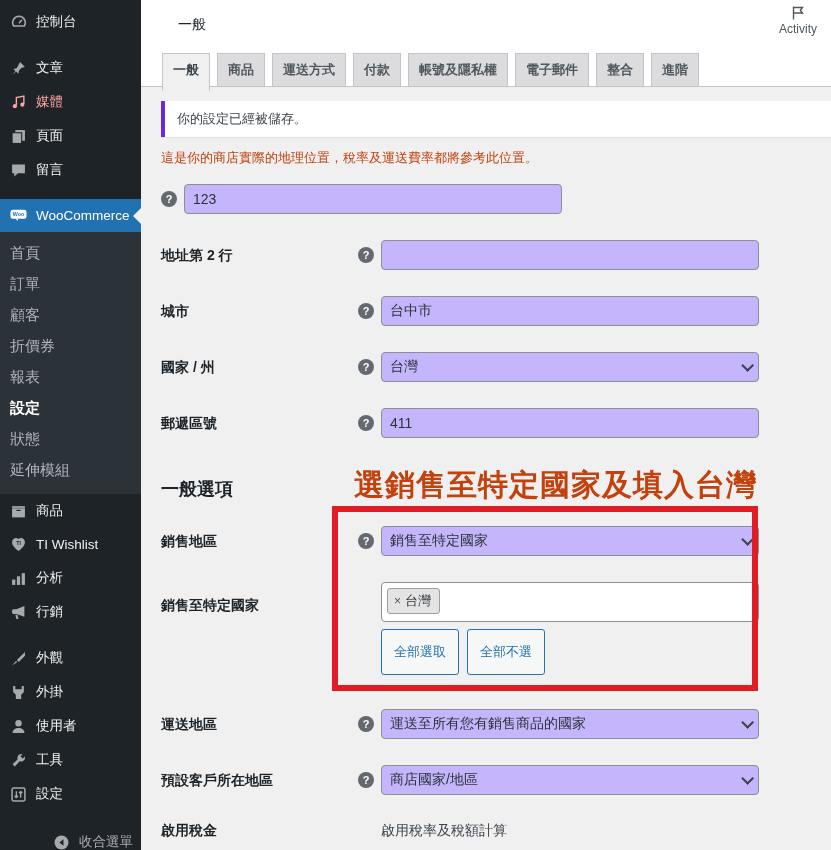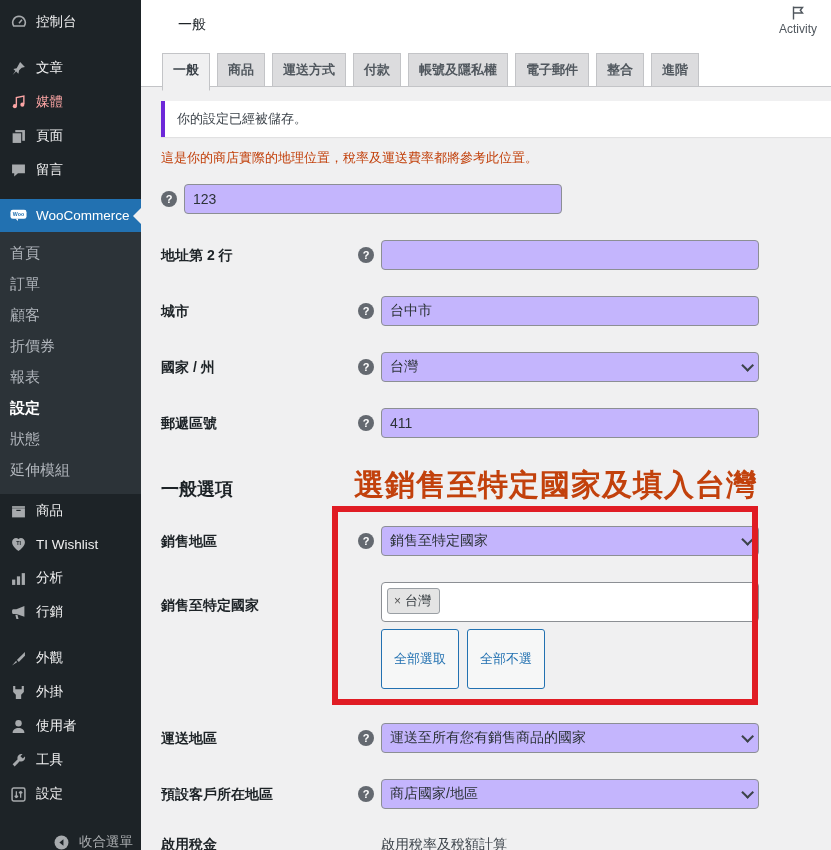--- a/index.html
+++ b/index.html
@@ -99,21 +99,21 @@
     border-radius: 4px; padding: 5px; display: flex; align-items: flex-start;
   }
   .sel-tag {
     background: #e4e4e4; border: 1px solid #9a9fa4; border-radius: 3px;
     font-size: 13px; color: #2c3338; padding: 3px 8px 3px 6px; display: inline-flex; gap: 4px; align-items: center; cursor: default;
   }
   .sel-tag .x { color: #555; cursor: pointer; font-size: 12px; }
   .mini-btns { margin-top: 7px; display: flex; gap: 8px; }
   .mini-btn {
     background: #f6f7f7; border: 1px solid #2271b1; color: #2271b1;
-    border-radius: 3px; font-size: 13px; padding: 20px 12px; cursor: pointer;
+    border-radius: 3px; font-size: 13px; padding: 13px 12px; cursor: pointer;
     font-family: "Liberation Sans", sans-serif;
   }
   
   .cb-wrap { display: flex; align-items: center; gap: 8px; font-size: 14px; color: #3c434a; }
 </style>
 </head>
 <body>
 
 <div class="sidebar">
   <div class="menu-item" style="padding-top:13px;">

